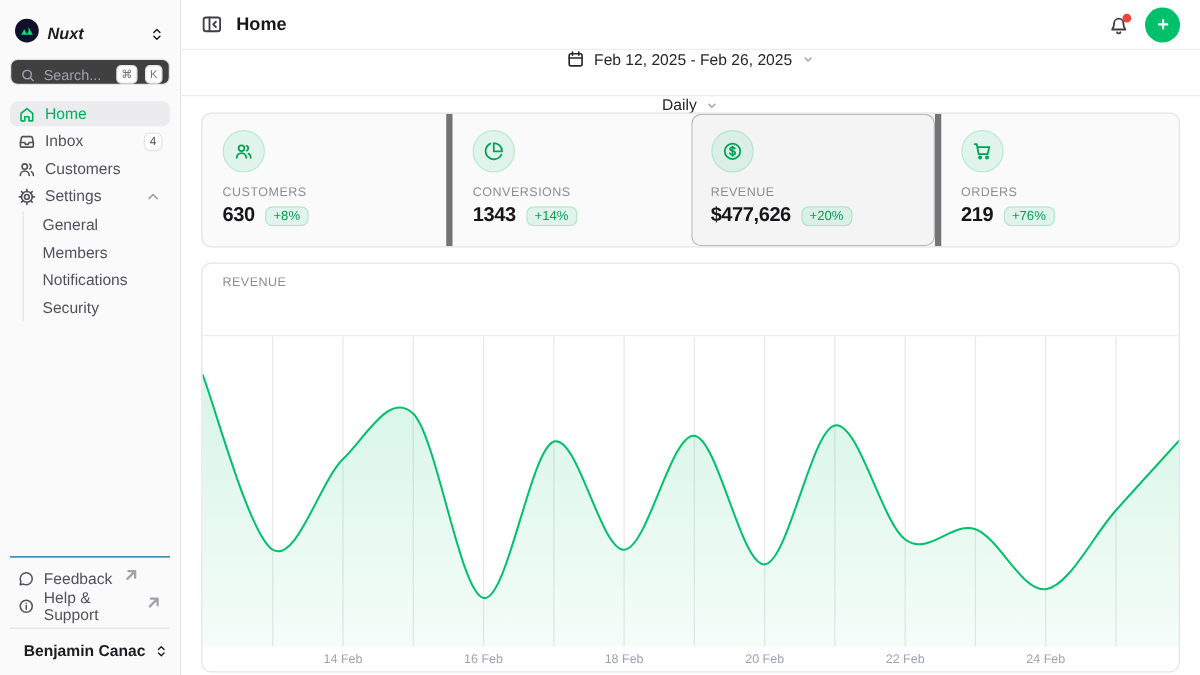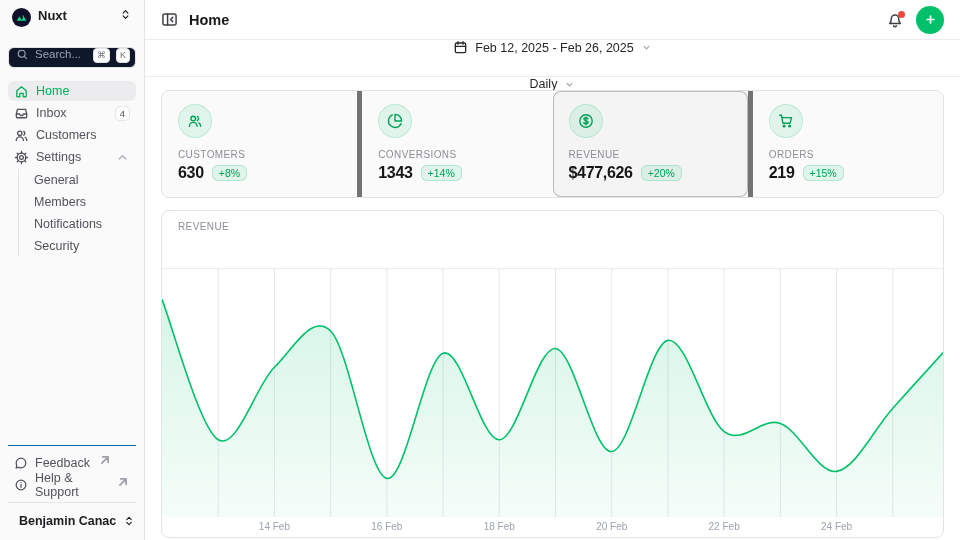--- a/index.html
+++ b/index.html
@@ -3,30 +3,30 @@
 <meta charset="utf-8">
 <style>
   * { margin:0; padding:0; box-sizing:border-box; }
   html,body { width:960px; height:540px; overflow:hidden; background:#fff;
     font-family:"Liberation Sans","DejaVu Sans",sans-serif; color:#18181b; }
   .app { display:flex; width:960px; height:540px; }
 
   
   .sidebar { width:145px; min-width:145px; background:#fafafa; border-right:1px solid #e4e4e7;
     display:flex; flex-direction:column; padding:8px; }
-  .ws-row { display:flex; align-items:flex-start; gap:7px; height:26px; padding:0 4px; border-radius:6px; cursor:pointer; }
+  .ws-row { display:flex; align-items:flex-end; gap:7px; height:26px; padding:0 4px; border-radius:6px; cursor:pointer;font-style:italic; }
   .ws-logo { width:19px; height:19px; border-radius:50%; background:#10102a; display:flex; align-items:center; justify-content:center; }
   .ws-logo svg { width:13px; height:13px; }
   .ws-name { font-size:13px; font-weight:700; color:#1c1c21; }
   .sel-caret { margin-left:auto; color:#9ca3af; display:flex; }
   .icon { display:inline-flex; align-items:center; justify-content:center; color:inherit; }
   .icon svg { fill:none; stroke:currentColor; stroke-width:1.4; stroke-linecap:round; stroke-linejoin:round; }
 
-  .search-box { margin-top:13px; height:21px; background:#0f172a; border:1px solid #e4e4e7; border-radius:6px;
-    display:flex; align-items:flex-start; gap:6px; padding:0 5px 0 7px; color:#9ca3af; cursor:text; }
+  .search-box { margin-top:13px; height:21px; background:#404040; border:1px solid #e4e4e7; border-radius:6px;
+    display:flex; align-items:flex-end; gap:6px; padding:0 5px 0 7px; color:#9ca3af; cursor:text; }
   .search-box .ph { font-size:11.5px; color:#9ca3af; flex:1; }
   .kbd { font-size:9px; color:#71717a; background:#fff; border:1px solid #e4e4e7; border-radius:4px;
     padding:1px 3px; min-width:13px; text-align:center; line-height:11px; }
 
   nav { margin-top:13px; }
   .nav-item { display:flex; align-items:center; gap:7px; height:20px; margin-bottom:2px; padding:0 6px;
     border-radius:6px; font-size:12.5px; font-weight:500; color:#52525b; cursor:pointer; }
   .nav-item .icon { width:15px; height:15px; }
   .nav-item .icon svg { width:15px; height:15px; }
   .nav-item.active { background:#ececee; color:#00b15c; }
@@ -328,21 +328,21 @@
           <div class="stat-icon">
             <svg viewBox="0 0 16 16">
                 <circle cx="6.1" cy="13" r="0.9"></circle>
                 <circle cx="11.6" cy="13" r="0.9"></circle>
                 <path d="M1.7 2.2h1.7l1.5 8h7.2l1.4-5.6H4.2"></path>
               </svg>
           </div>
           <div class="stat-label">ORDERS</div>
           <div class="stat-value-row">
             <span class="stat-value">219</span>
-            <span class="delta-badge">+15%</span>
+            <span class="delta-badge">+76%</span>
           </div>
         </div>
       </div>
 
       <div class="chart-card">
         <div class="chart-head">
           <div class="chart-label">REVENUE</div>
         </div>
         <div class="chart-body">
           <svg id="revenue-chart" width="787" height="268" viewBox="0 0 787 268">

